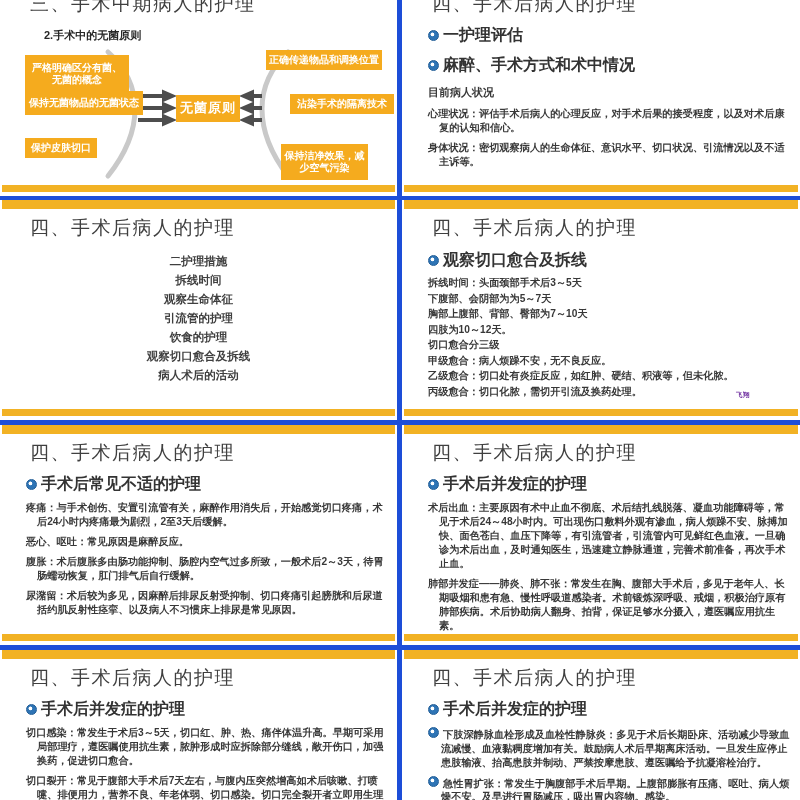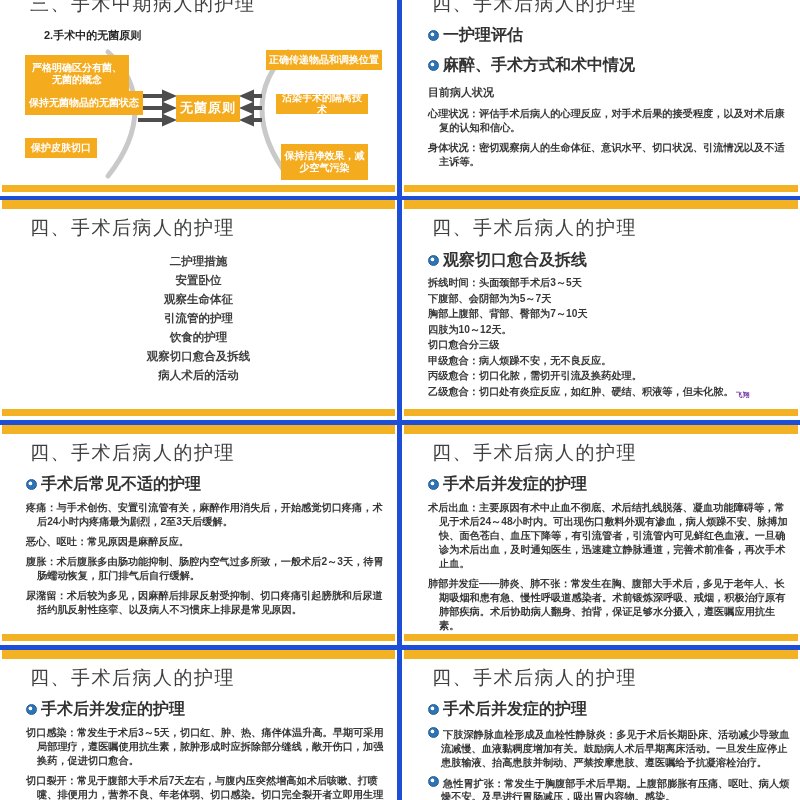--- a/index.html
+++ b/index.html
@@ -62,21 +62,21 @@
           <path d="M254,125.5 L239,132 L254,138.5 Z" stroke-width="0"></path>
         <path d="M262,144 H250" stroke-width="4"></path>
           <path d="M254,137.5 L239,144 L254,150.5 Z" stroke-width="0"></path>
       </g>
     </svg>
     <div class="dbox" style="left:25px;top:79px;width:104px;height:38px">严格明确区分有菌、无菌的概念</div>
     <div class="dbox" style="left:25px;top:115px;width:118px;height:24px">保持无菌物品的无菌状态</div>
     <div class="dbox" style="left:25px;top:162px;width:72px;height:20px">保护皮肤切口</div>
     <div class="dbox dcenter" style="left:176px;top:119px;width:64px;height:27px">无菌原则</div>
     <div class="dbox" style="left:266px;top:74px;width:116px;height:20px">正确传递物品和调换位置</div>
-    <div class="dbox" style="left:276px;top:118px;width:92px;height:20px">沾染手术的隔离技术</div>
+    <div class="dbox" style="left:290px;top:118px;width:104px;height:20px">沾染手术的隔离技术</div>
     <div class="dbox" style="left:281px;top:168px;width:87px;height:36px">保持洁净效果，减少空气污染</div>
     <div class="bbar"></div>
   </section>
 
   <section class="slide col2" style="top:-24px">
 
     <h1>四、手术后病人的护理</h1>
     <div class="content" style="top:49px">
       <p class="brow"><span class="bicon"></span><span>一护理评估</span></p>
       <p class="brow"><span class="bicon"></span><span>麻醉、手术方式和术中情况</span></p>
@@ -85,43 +85,43 @@
       <p class="para"><span class="lead">身体状况：</span><span>密切观察病人的生命体征、意识水平、切口状况、引流情况以及不适主诉等。</span></p>
     </div>
     <div class="bbar"></div>
   </section>
 
   <section class="slide" style="left:0;top:200px">
     <div class="tbar"></div>
     <h1>四、手术后病人的护理</h1>
     <div class="clist">
       <div>二护理措施</div>
-      <div>安置卧位</div>
+      <div>拆线时间</div>
       <div>观察生命体征</div>
       <div>引流管的护理</div>
       <div>饮食的护理</div>
       <div>观察切口愈合及拆线</div>
       <div>病人术后的活动</div>
     </div>
     <div class="bbar"></div>
   </section>
 
   <section class="slide col2" style="top:200px">
     <div class="tbar"></div>
     <h1>四、手术后病人的护理</h1>
     <div class="content llist" style="top:50px">
       <p class="brow" style="margin-bottom:5px"><span class="bicon"></span><span>观察切口愈合及拆线</span></p>
       <p class="para"><span class="lead">拆线时间：</span><span>头面颈部手术后3～5天</span></p>
       <p class="para"><span class="lead"></span><span>下腹部、会阴部为为5～7天</span></p>
       <p class="para"><span class="lead"></span><span>胸部上腹部、背部、臀部为7～10天</span></p>
       <p class="para"><span class="lead"></span><span>四肢为10～12天。</span></p>
       <p class="para"><span class="lead"></span><span>切口愈合分三级</span></p>
       <p class="para"><span class="lead">甲级愈合：</span><span>病人烦躁不安，无不良反应。</span></p>
+      <p class="para"><span class="lead">乙级愈合：</span><span>切口处有炎症反应，如红肿、硬结、积液等，但未化脓。</span></p>
       <p class="para"><span class="lead">丙级愈合：</span><span>切口化脓，需切开引流及换药处理。</span></p>
-      <p class="para"><span class="lead">乙级愈合：</span><span>切口处有炎症反应，如红肿、硬结、积液等，但未化脓。</span></p>
     </div>
     <div class="watermark">飞翔</div>
     <div class="bbar"></div>
   </section>
 
   <section class="slide" style="left:0;top:425px">
     <div class="tbar"></div>
     <h1>四、手术后病人的护理</h1>
     <div class="content" style="top:49px">
       <p class="brow" style="margin-bottom:6px"><span class="bicon"></span><span>手术后常见不适的护理</span></p>

